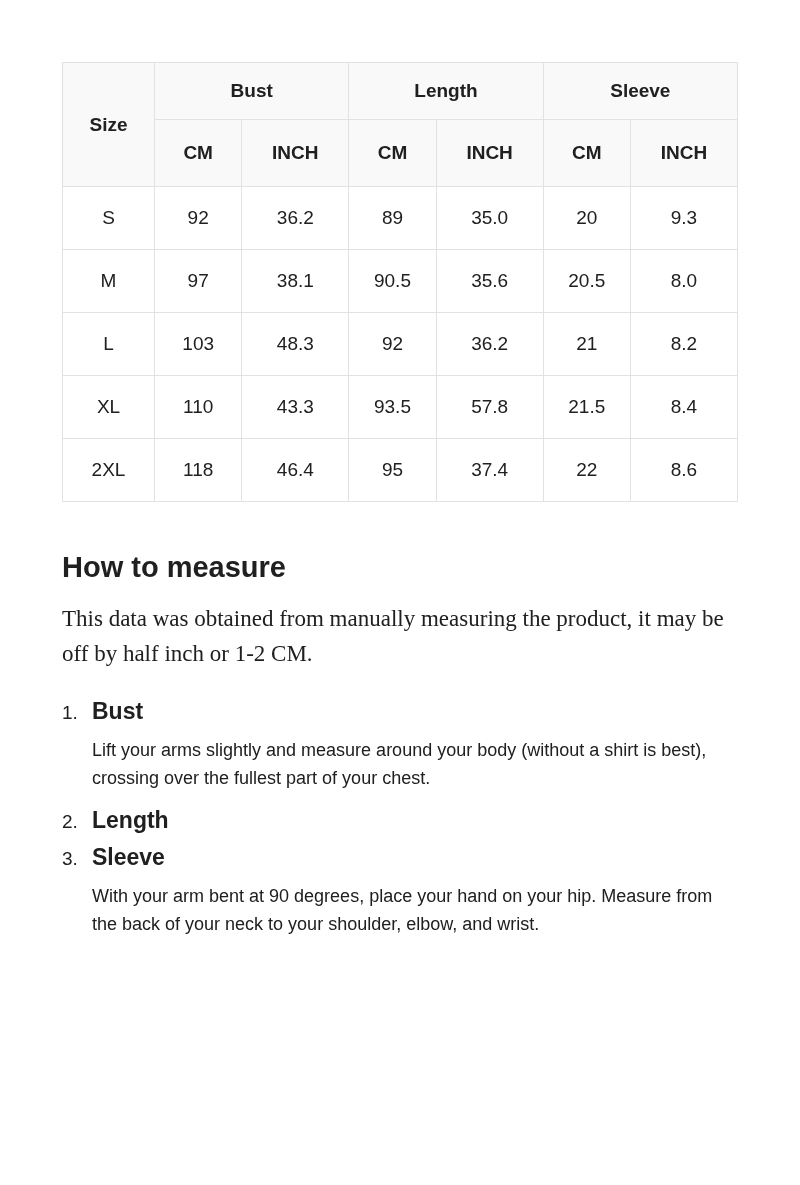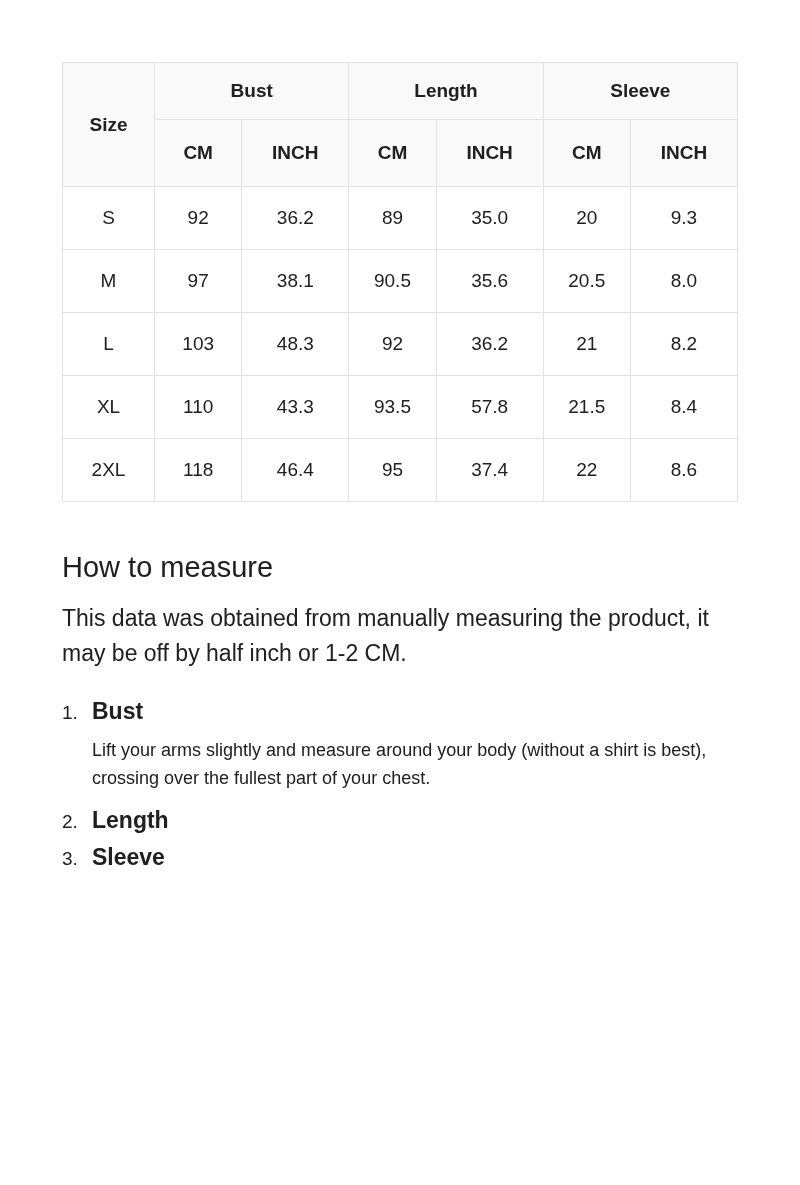--- a/index.html
+++ b/index.html
@@ -42,28 +42,29 @@
   table.size-chart thead tr.unit-row  th { height: 66px; }
   table.size-chart tbody td {
     height: 62px;
     background: #ffffff;
     font-weight: normal;
   }
   
   .howto-title {
     margin: 48px 0 0 0;
     font-size: 29px;
-    font-weight: normal;
+    font-weight: bold;
     line-height: 1.2;
   }
   .howto-intro {
     margin: 16px 0 0 0;
     font-size: 23px;
     line-height: 1.55;
     max-width: 680px;
+    font-family: Liberation Serif, serif;
   }
   ol.steps {
     list-style: none;
     margin: 26px 0 0 0;
     padding: 0;
   }
   ol.steps li { margin: 0 0 10px 0; }
   .step-head {
     display: flex;
     align-items: baseline;
@@ -181,16 +182,17 @@
       <div class="step-head">
         <span class="step-number">2.</span>
         <span class="step-label">Length</span>
       </div>
     </li>
     <li>
       <div class="step-head">
         <span class="step-number">3.</span>
         <span class="step-label">Sleeve</span>
       </div>
+      <p class="step-desc">With your arm bent at 90 degrees, place your hand on your hip. Measure from the back of your neck to your shoulder, elbow, and wrist.</p>
     </li>
   </ol>
 
 </div>
 
 </body></html>

